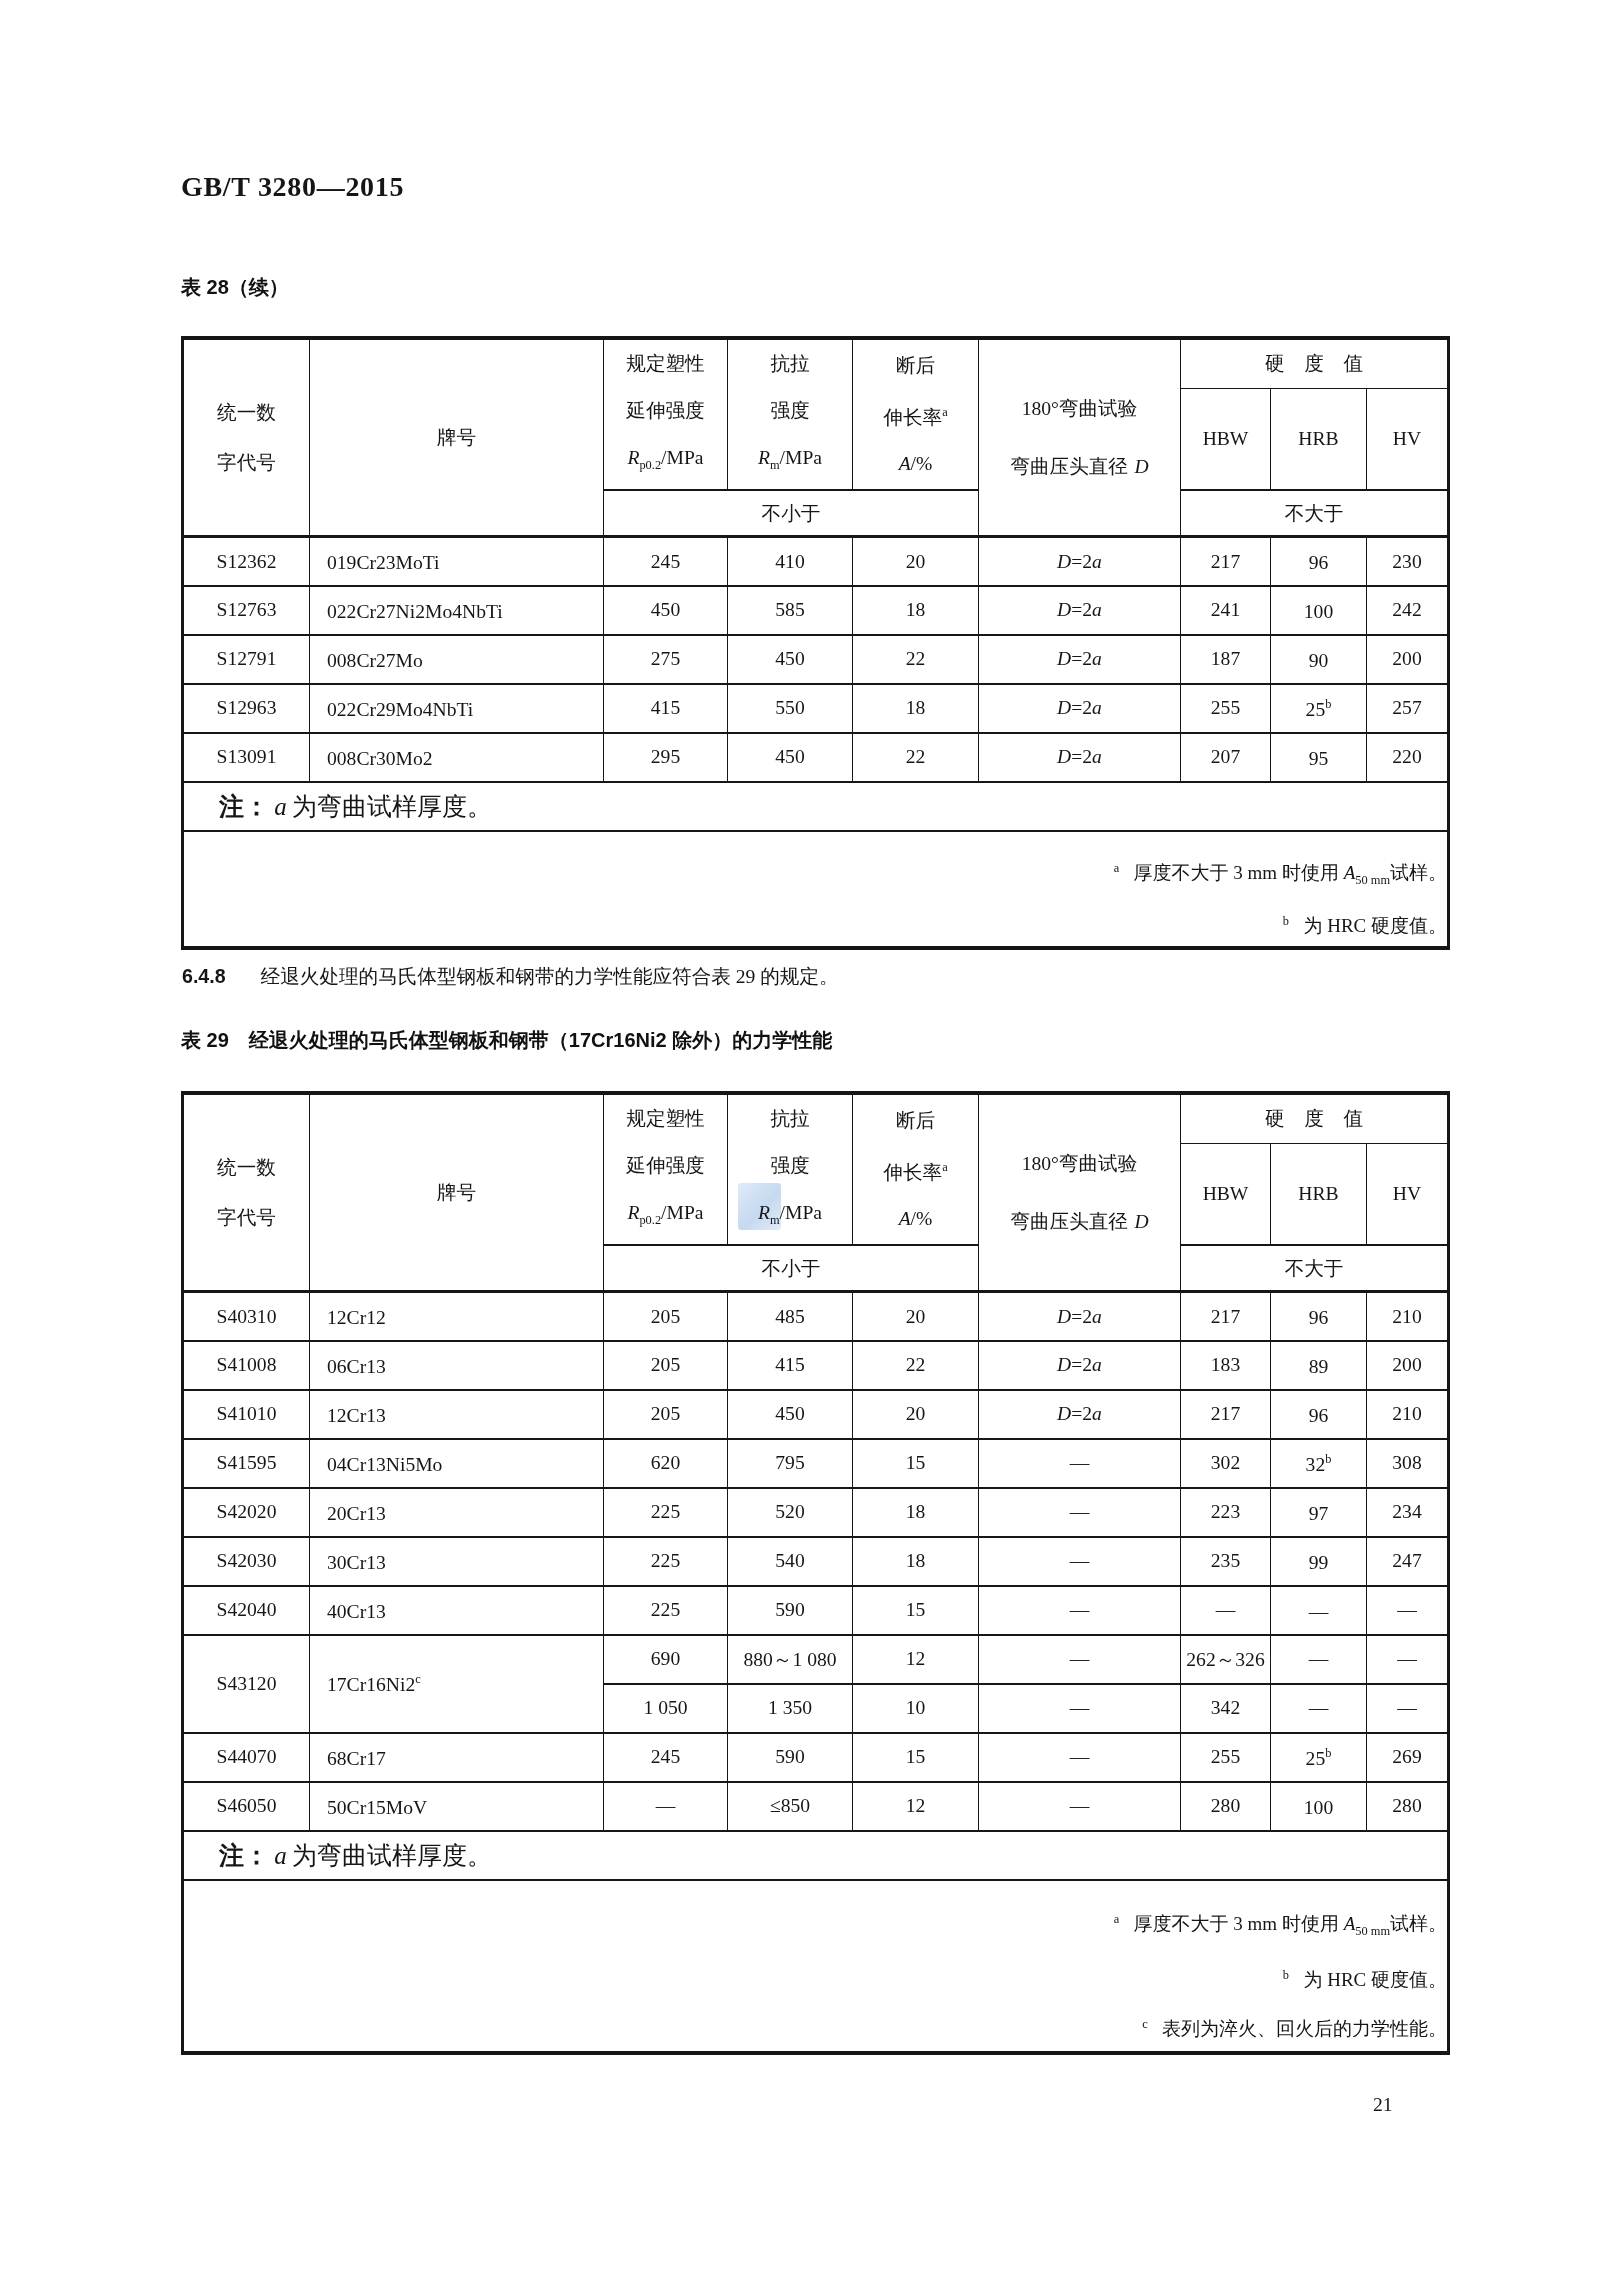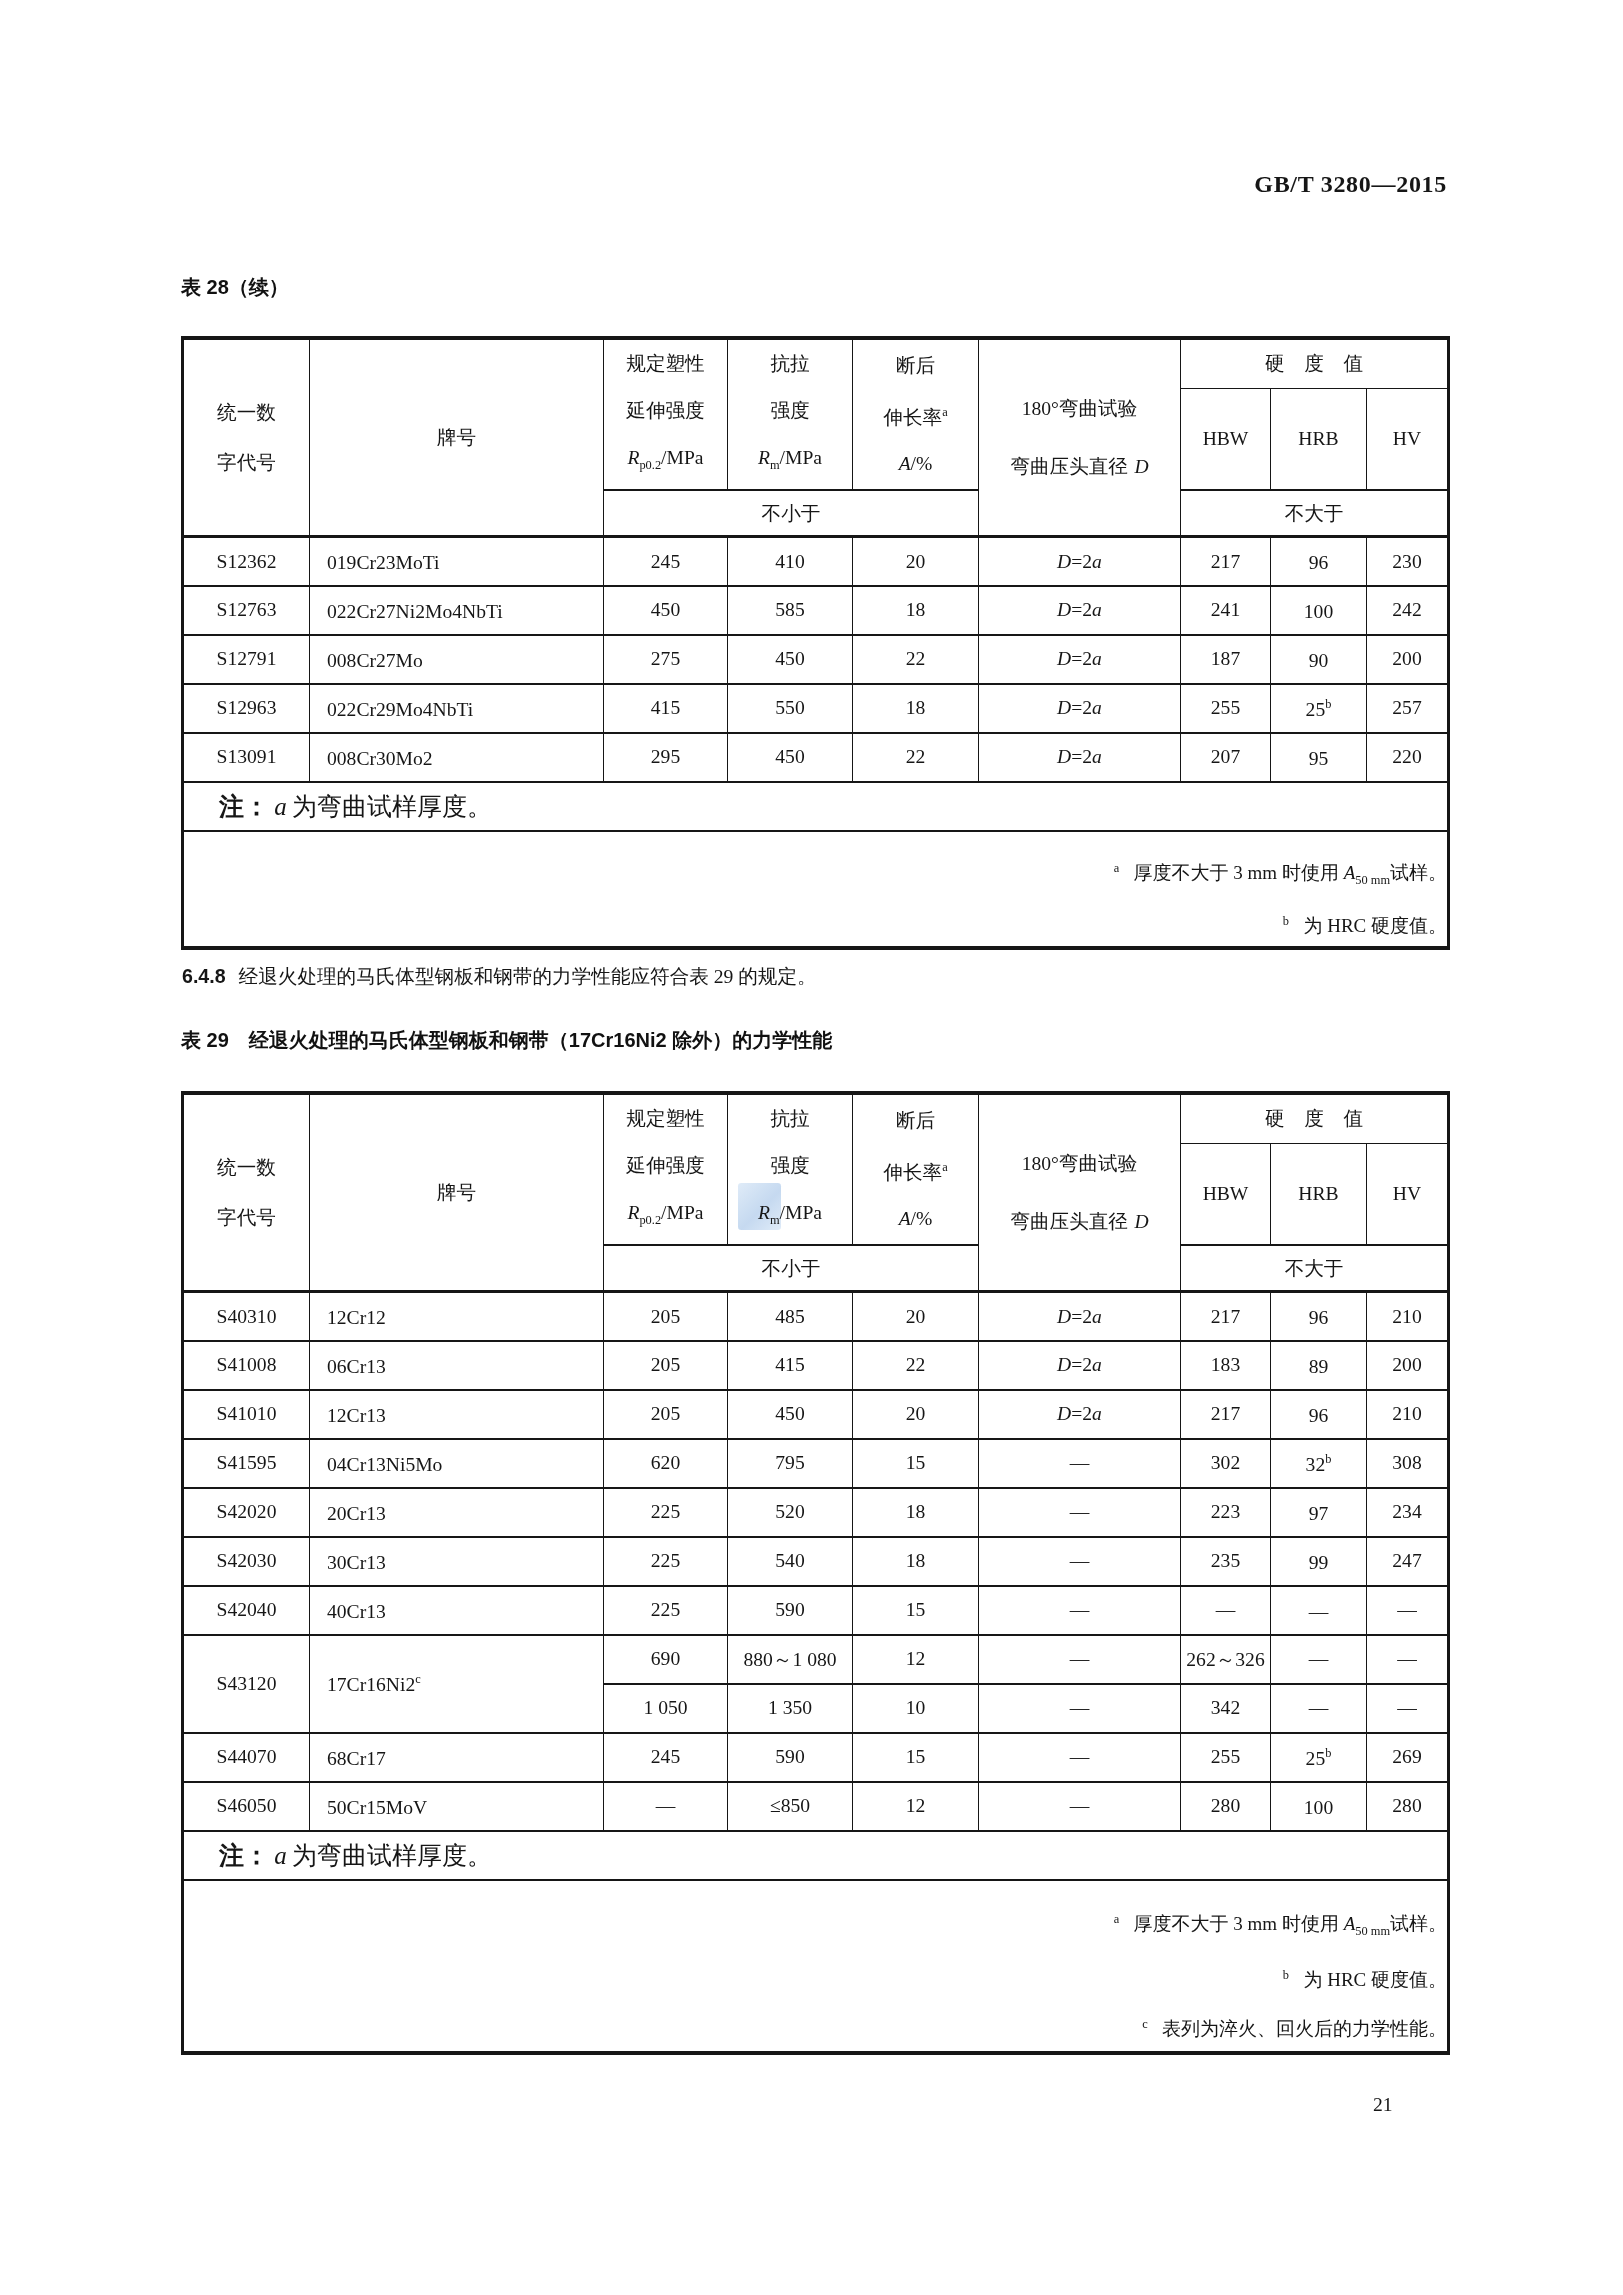--- a/index.html
+++ b/index.html
@@ -1,25 +1,25 @@
 <!DOCTYPE html>
 <html style="font-size:10.5px"><head>
 <meta charset="utf-8">
 <style>
   *{box-sizing:border-box;margin:0;padding:0}
   html,body{width:1623px;height:2295px;background:#fff;position:relative;
     font-family:"Liberation Serif","DejaVu Serif","DejaVu Sans",serif;color:#161616}
-  .docnum{position:absolute;left:181px;top:171px;width:1266px;text-align:right;
-    font-weight:700;font-size:24px;letter-spacing:0.7px}
+  .docnum{position:absolute;left:181px;top:171px;width:1266px;
+    font-weight:700;font-size:28px;letter-spacing:0.7px}
   .caption{position:absolute;left:181px;width:1266px;
     font-family:"Liberation Sans","DejaVu Sans",sans-serif;font-weight:700;font-size:20px;color:#111}
   .cap28{top:274px}
   .cap29{top:1027px}
   .para{position:absolute;left:182px;top:963px;width:1256px;font-size:19.6px}
-  .para .num{font-family:"Liberation Sans","DejaVu Sans",sans-serif;font-weight:700;margin-right:13px}
+  .para .num{font-family:"Liberation Sans","DejaVu Sans",sans-serif;font-weight:700;margin-right:35px}
   .pagenum{position:absolute;left:1373px;top:2094px;font-size:19.6px}
   .wm{position:absolute;left:738px;top:1183px;width:43px;height:47px;border-radius:3.3px;
     background:linear-gradient(135deg,#cadef3 0%,#9fc0e6 55%,#cadef3 100%);opacity:.6}
   table.gbt{position:absolute;left:181px;width:1266px;border-collapse:collapse;table-layout:fixed;
     border:3.3px solid #161616;border-top-width:4.6px;border-bottom-width:4.6px}
   .t28{top:336px}
   .t29{top:1091px}
   .gbt td{border:1.3px solid #161616;text-align:center;vertical-align:middle;font-size:19.6px;padding:0;color:#161616}
   .gbt tr.hA{height:49px}
   .gbt tr.hB{height:99px}

